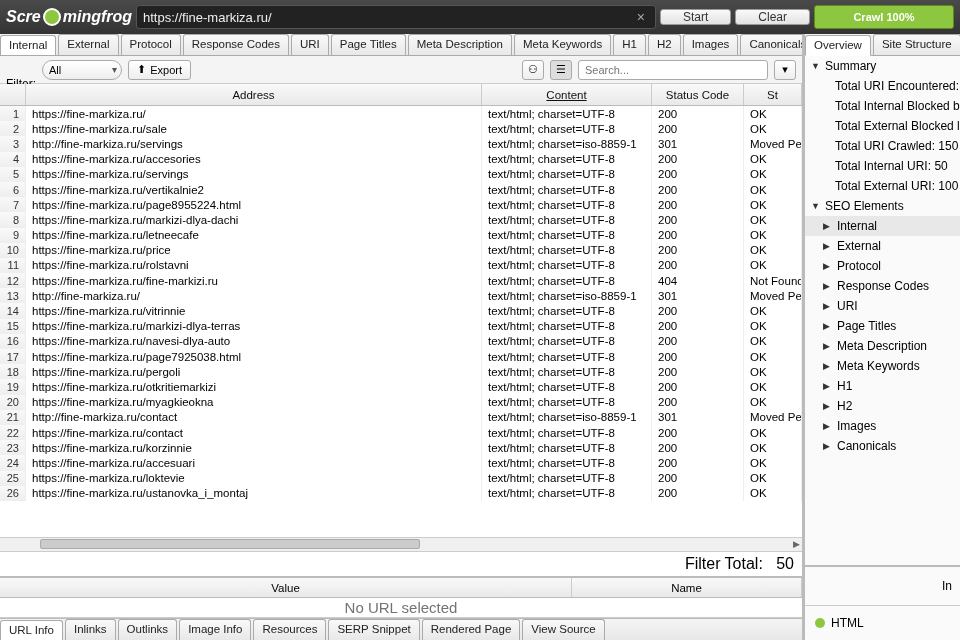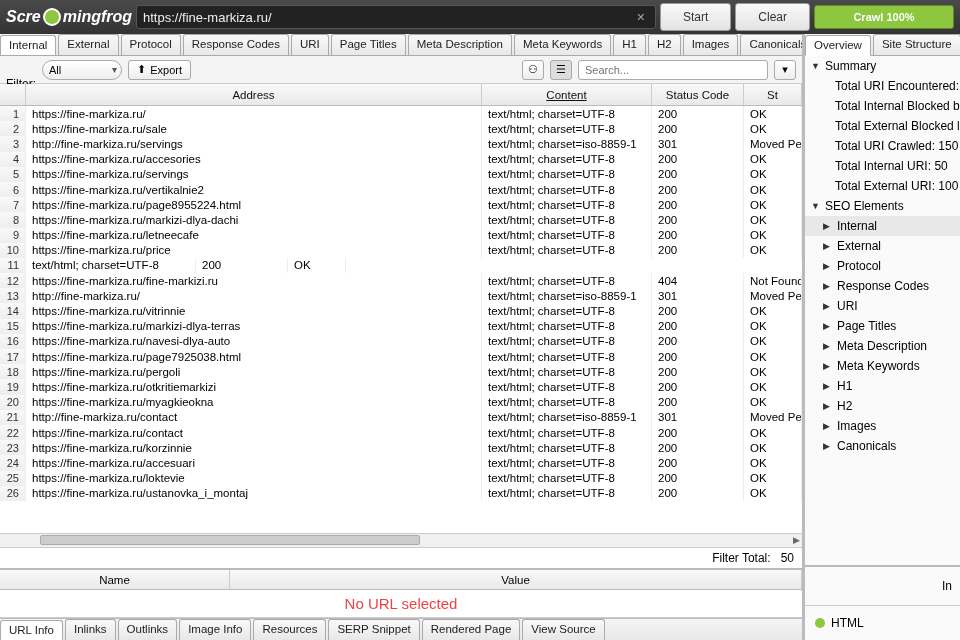--- a/index.html
+++ b/index.html
@@ -3,21 +3,21 @@
 <meta charset="utf-8">
 <style>
 * { margin:0; padding:0; box-sizing:border-box; }
 body { font-family: Arial, sans-serif; font-size:12px; color:#000; background:#fff; width:960px; height:640px; overflow:hidden; }
 .header { background: linear-gradient(#4a4a4a,#333); height:34px; display:flex; align-items:center; padding:0 6px; gap:4px; }
 .logo { color:#fff; font-weight:bold; font-size:16px; font-style:italic; display:flex; align-items:center; }
 .logo-icon { width:18px; height:18px; border-radius:50%; background:#8dc63f; border:2px solid #fff; margin:0 2px; display:inline-block; position:relative; }
 .url-wrap { flex:1; display:flex; align-items:center; background:#222; border:1px solid #555; border-radius:3px; height:24px; padding:0 6px; }
 .url-input { flex:1; background:transparent; border:none; color:#eee; font-size:13px; outline:none; }
 .url-clear { color:#aaa; font-size:14px; cursor:pointer; padding:0 4px; }
-.btn { background:linear-gradient(#f9f9f9,#e3e3e3); border:1px solid #999; border-radius:3px; height:28px; padding:0 22px; font-size:12px; cursor:pointer; color:#333; }
+.btn { background:linear-gradient(#f9f9f9,#e3e3e3); border:1px solid #999; border-radius:3px; height:16px; padding:0 22px; font-size:12px; cursor:pointer; color:#333; }
 .progress { flex:0 0 140px; background:#8dc63f; border:1px solid #5e8c23; border-radius:3px; height:24px; display:flex; align-items:center; justify-content:center; color:#fff; font-size:11px;font-weight:bold; }
 .main { display:flex; height:calc(640px - 34px); }
 .left { flex:1; display:flex; flex-direction:column; border-right:3px solid #bbb; min-width:0; }
 .tabs { display:flex; background:linear-gradient(#f4f4f4,#e8e8e8); border-bottom:1px solid #aaa; height:22px; overflow:hidden; }
 .tab { padding:3px 8px; border:1px solid #aaa; border-bottom:none; background:linear-gradient(#f9f9f9,#e8e8e8); margin-right:2px; font-size:11.5px; color:#222; cursor:pointer; white-space:nowrap; border-radius:3px 3px 0 0; }
 .tab.active { background:#fff; font-weight:normal; border-bottom:1px solid #fff; position:relative; top:1px; }
 .toolbar { display:flex; align-items:center; padding:4px 6px; gap:6px; border-bottom:1px solid #ccc; background:#f4f4f4; height:28px; }
 .toolbar label { font-size:12px;margin-top:28px; }
 .select { background:linear-gradient(#fff,#eee); border:1px solid #aaa; border-radius:10px; height:20px; padding:0 18px 0 6px; font-size:11px; position:relative; display:inline-flex; align-items:center; min-width:80px; }
 .select:after { content:"▾"; position:absolute; right:4px; color:#555; font-size:10px; }
@@ -37,24 +37,24 @@
 .row { display:flex; height:15.2px; font-size:11.5px; }
 .row .cell { border-right:1px solid #eee; padding:0 6px; overflow:hidden; white-space:nowrap; display:flex; align-items:center; }
 .cell-num { width:26px; background:linear-gradient(#f9f9f9,#eee); border-right:1px solid #ccc; justify-content:flex-end; color:#333; font-size:11px; }
 .cell-addr { flex:1; min-width:0; }
 .cell-content { width:170px; }
 .cell-status { width:92px; }
 .cell-stext { width:58px; }
 .grid-scroll-x { height:14px; background:#f0f0f0; border-top:1px solid #ccc; position:relative; }
 .grid-scroll-x .thumb { position:absolute; left:40px; top:1px; height:10px; width:380px; background:#ccc; border:1px solid #aaa; border-radius:2px; }
 .grid-scroll-x .arrow-r { position:absolute; right:2px; top:1px; font-size:9px; color:#666; }
-.filter-total { text-align:right; padding:3px 8px; border-top:1px solid #ccc; font-size:12px; background:#fff; }
+.filter-total { text-align:right; padding:3px 8px; border-top:1px solid #ccc; font-size:16px; background:#fff; }
 .detail-head { display:flex; background:linear-gradient(#f9f9f9,#e9e9e9); border-top:2px solid #bbb; border-bottom:1px solid #bbb; height:22px; }
 .detail-head .dcol { flex:1; border-right:1px solid #ccc; display:flex; align-items:center; justify-content:center; font-size:11.5px; }
-.detail-body { height:28px; background:#fff; display:flex; align-items:center; justify-content:center; color:#ef4444; font-size:15px; border-bottom:1px solid #ccc; }
+.detail-body { height:20px; background:#fff; display:flex; align-items:center; justify-content:center; color:#737373; font-size:15px; border-bottom:1px solid #ccc; }
 .bottom-tabs { display:flex; background:linear-gradient(#f4f4f4,#e8e8e8); border-top:1px solid #bbb; height:22px; overflow:hidden; }
 .right { width:155px; display:flex; flex-direction:column; background:#fafafa; }
 .right-tabs { display:flex; background:linear-gradient(#f4f4f4,#e8e8e8); border-bottom:1px solid #aaa; height:22px; }
 .tree { flex:1; overflow:hidden; font-size:12px; }
 .tree-item { display:flex; align-items:center; padding:3px 6px; gap:4px; cursor:pointer; white-space:nowrap; }
 .tree-item.sel { background:#e8e8e8; }
 .tree-arrow { font-size:9px; color:#333; width:10px; display:inline-block; }
 .tree-child { padding-left:18px; }
 .tree-leaf { padding-left:30px; }
 .right-bottom { border-top:2px solid #bbb; padding:12px 8px; text-align:right; font-size:12px; }
@@ -184,20 +184,21 @@
           </div>
           <div class="row">
             <div class="cell cell-num">10</div>
             <div class="cell cell-addr">https://fine-markiza.ru/price</div>
             <div class="cell cell-content">text/html; charset=UTF-8</div>
             <div class="cell cell-status">200</div>
             <div class="cell cell-stext">OK</div>
           </div>
           <div class="row">
             <div class="cell cell-num">11</div>
+            <div class="cell cell-addr">https://fine-markiza.ru/rolstavni</div>
             <div class="cell cell-content">text/html; charset=UTF-8</div>
             <div class="cell cell-status">200</div>
             <div class="cell cell-stext">OK</div>
           </div>
           <div class="row">
             <div class="cell cell-num">12</div>
             <div class="cell cell-addr">https://fine-markiza.ru/fine-markizi.ru</div>
             <div class="cell cell-content">text/html; charset=UTF-8</div>
             <div class="cell cell-status">404</div>
             <div class="cell cell-stext">Not Found</div>
@@ -304,22 +305,22 @@
       <div class="grid-scroll-x">
         <div class="thumb"></div>
         <span class="arrow-r">▶</span>
       </div>
     </div>
     <div class="filter-total">
       <span>Filter Total:</span>
       &nbsp;&nbsp;<span>50</span>
     </div>
     <div class="detail-head">
+      <div class="dcol">Value</div>
       <div class="dcol" style="flex:0 0 230px">Name</div>
-      <div class="dcol">Value</div>
     </div>
     <div class="detail-body">No URL selected</div>
     <div class="bottom-tabs" id="bottom-tabs">
         <div class="tab active">URL Info</div>
         <div class="tab">Inlinks</div>
         <div class="tab">Outlinks</div>
         <div class="tab">Image Info</div>
         <div class="tab">Resources</div>
         <div class="tab">SERP Snippet</div>
         <div class="tab">Rendered Page</div>

